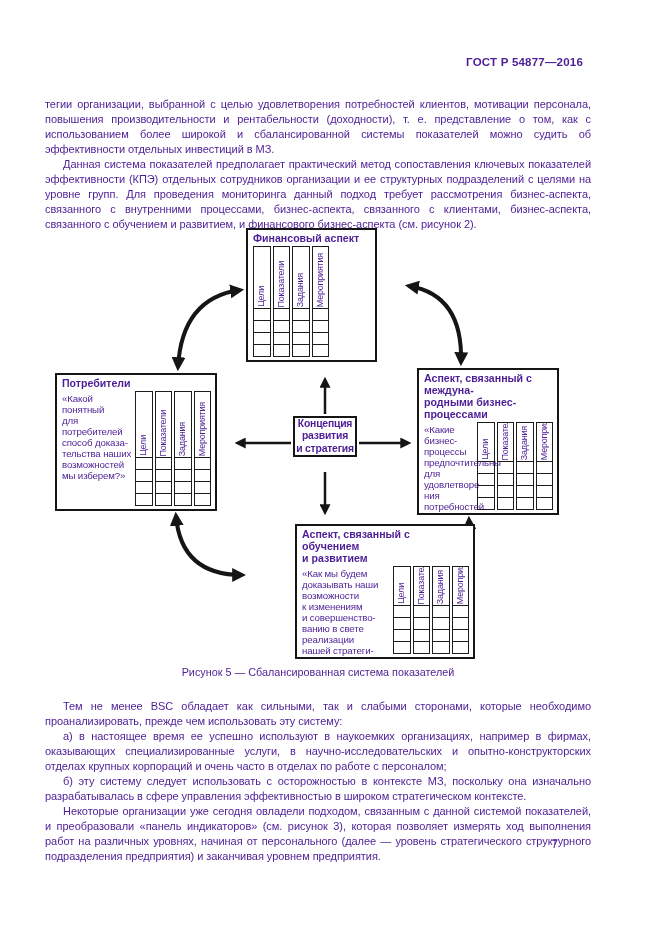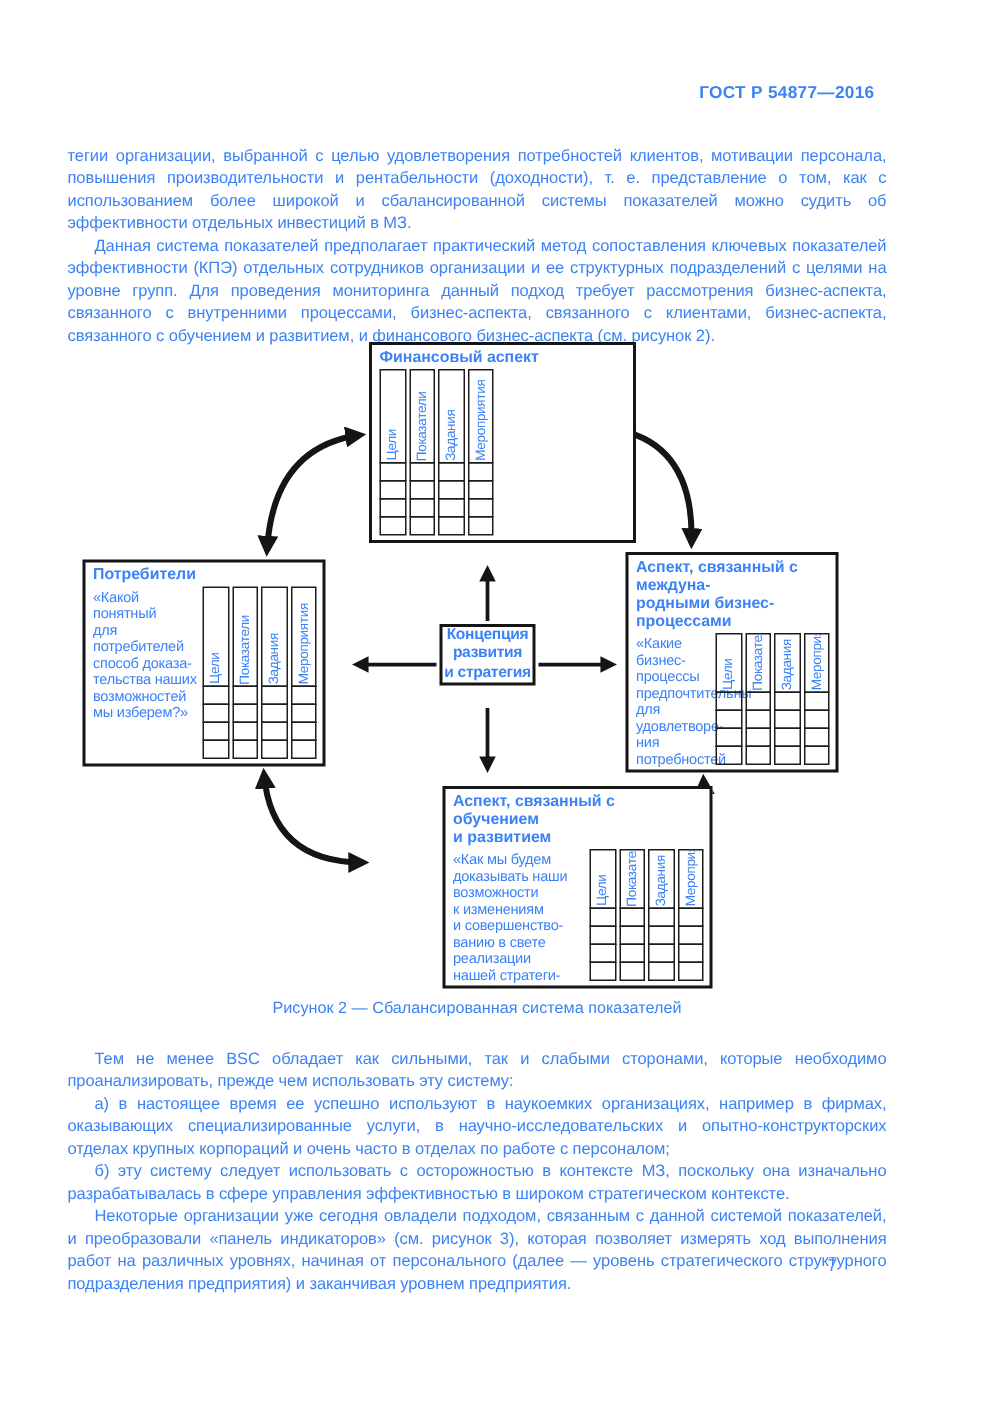--- a/index.html
+++ b/index.html
@@ -1,18 +1,18 @@
 <!DOCTYPE html>
 <html><head>
 <meta charset="utf-8">
 <style>
   html,body { margin:0; padding:0; background:#ffffff; }
   .page {
     position:relative; width:661px; height:935px; background:#ffffff;
-    font-family:"Liberation Sans","DejaVu Sans",sans-serif; color:#3b82f6; overflow:hidden;
+    font-family:"Liberation Sans","DejaVu Sans",sans-serif; color:#4c1d95; overflow:hidden;
   }
   .gost-header {
     position:absolute; top:56px; left:45px; width:538px; text-align:right;
     font-weight:bold; font-size:11.5px; letter-spacing:0.2px;
   }
   .p {
     position:absolute; left:45px; width:546px; text-align:justify;
     font-size:11px; line-height:15px; letter-spacing:-0.05px;
   }
   .ind { text-indent:18px; }
@@ -25,21 +25,21 @@
   .caption { position:absolute; top:666px; left:45px; width:546px; text-align:center; font-size:10.8px; }
   .page-number { position:absolute; top:838px; left:45px; width:513px; text-align:right; font-size:11.5px; }
 
   .figure { position:absolute; top:224px; left:0; width:661px; height:442px; }
   .arrows { position:absolute; top:0; left:0; width:661px; height:442px; }
 
   .dbox {
     position:absolute; box-sizing:border-box; border:2px solid #151515; background:#fff;
     padding:2px 4px 3px 5px; display:flex; flex-direction:column; overflow:hidden;
   }
-  .box-finance   { left:246px; top:4px;   width:178px; height:134px; }
+  .box-finance   { left:246px; top:4px;   width:131px; height:134px; }
   .box-customers { left:55px;  top:149px; width:162px; height:138px; }
   .box-processes { left:417px; top:144px; width:142px; height:147px; }
   .box-learning  { left:247px; top:300px; width:180px; height:135px;margin-left:48px; }
   .box-title { font-weight:bold; font-size:10.6px; line-height:12px; white-space:pre-line; margin-bottom:2px; }
   .box-content { display:flex; flex:1; min-height:0; }
   .box-quote {
     flex:1; font-size:9.7px; line-height:11px; letter-spacing:-0.15px;
     white-space:pre-line; padding-top:2px; min-width:0;
   }
   .btable { width:76px; display:flex; gap:2px; flex-shrink:0; }
@@ -290,21 +290,21 @@
           </div>
       </div>
     </div>
 
     <div class="center-box">Концепция
 развития
 и стратегия</div>
 
   </div>
 
-  <div class="caption">Рисунок 2 — Сбалансированная система показателей</div>
+  <div class="caption">Рисунок 5 — Сбалансированная система показателей</div>
 
   <p class="p p3 ind">Тем не менее BSC обладает как сильными, так и слабыми сторонами, которые необходимо проанализировать, прежде чем использовать эту систему:</p>
   <p class="p p4 ind">а) в настоящее время ее успешно используют в наукоемких организациях, например в фирмах, оказывающих специализированные услуги, в научно-исследовательских и опытно-конструкторских отделах крупных корпораций и очень часто в отделах по работе с персоналом;</p>
   <p class="p p5 ind">б) эту систему следует использовать с осторожностью в контексте МЗ, поскольку она изначально разрабатывалась в сфере управления эффективностью в широком стратегическом контексте.</p>
   <p class="p p6 ind">Некоторые организации уже сегодня овладели подходом, связанным с данной системой показателей, и преобразовали «панель индикаторов» (см. рисунок 3), которая позволяет измерять ход выполнения работ на различных уровнях, начиная от персонального (далее — уровень стратегического структурного подразделения предприятия) и заканчивая уровнем предприятия.</p>
 
   <div class="page-number">7</div>
 
 </div>
 

